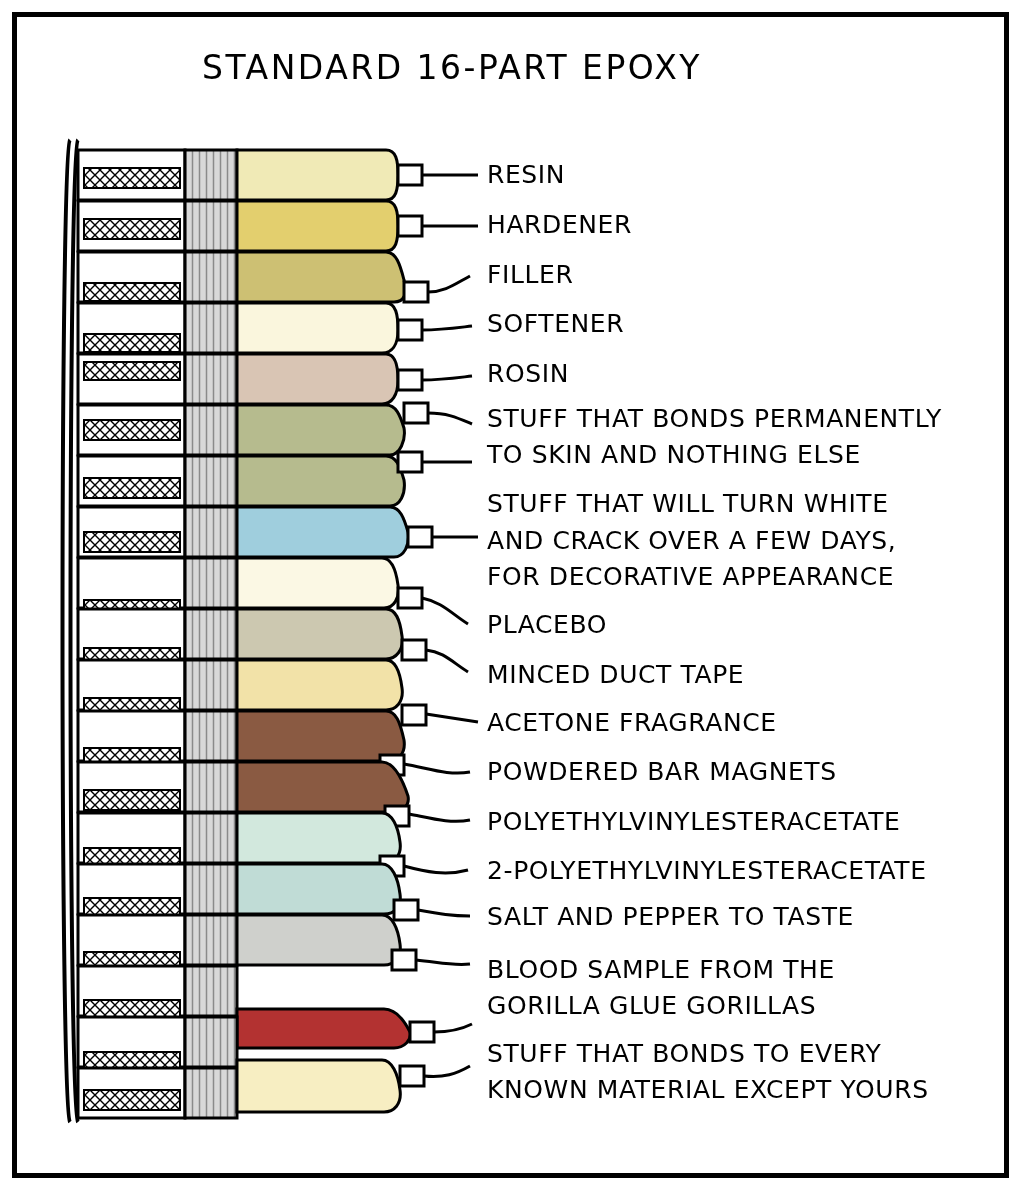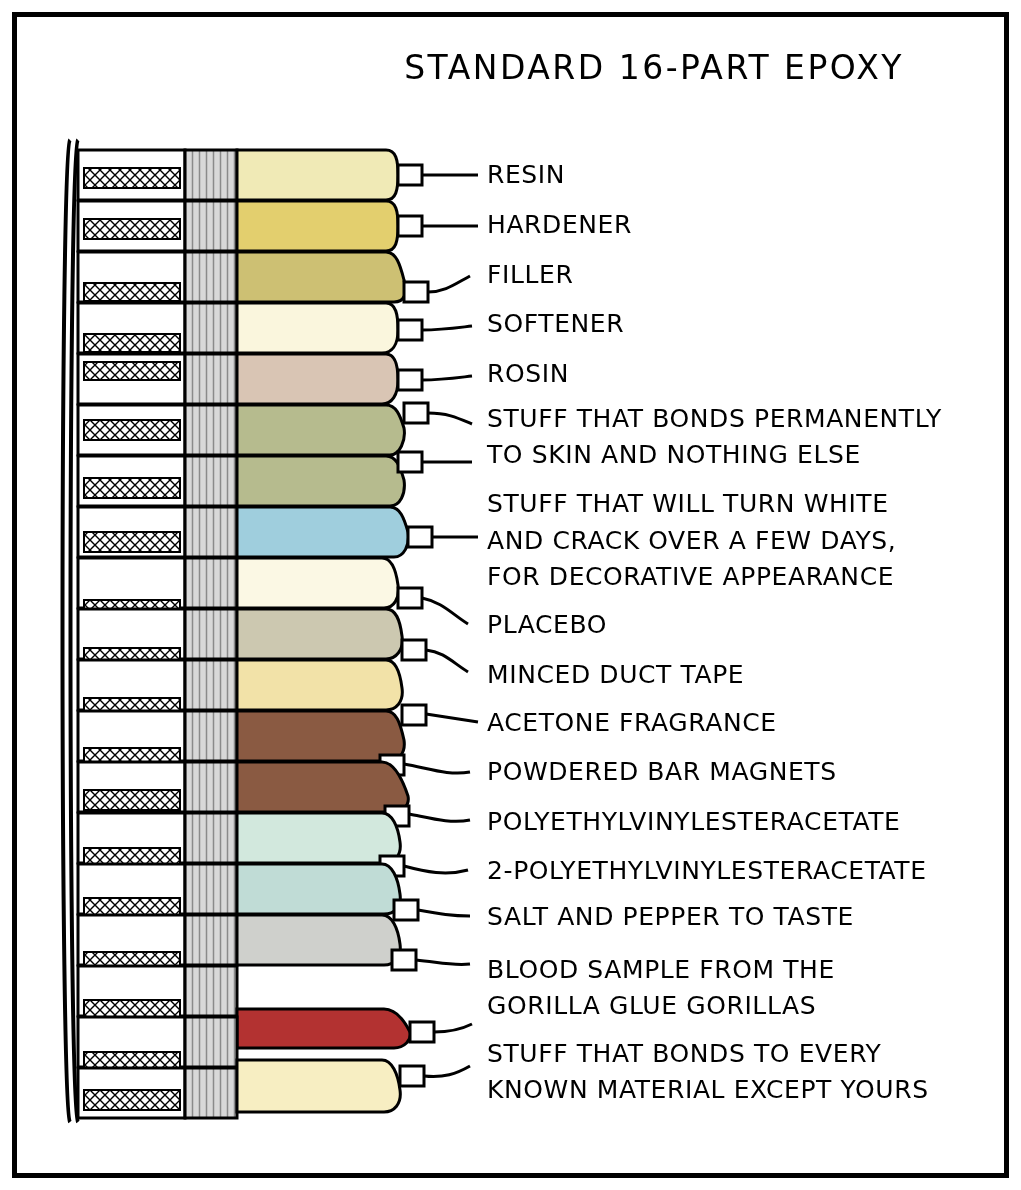--- a/index.html
+++ b/index.html
@@ -25,21 +25,21 @@
     height: 1166px;
     border: 5px solid #000000;
     box-sizing: border-box;
     background: #ffffff;
   }
   #title {
     position: absolute;
     left: 0;
     top: 48px;
     width: 904px;
-    text-align: right;
+    text-align: center;
     font-size: 33px;
     letter-spacing: 2.5px;
     color: #000000;
     font-family: "DejaVu Sans", sans-serif;
   }
   svg#art {
     position: absolute;
     left: 0;
     top: 0;
     width: 1021px;

